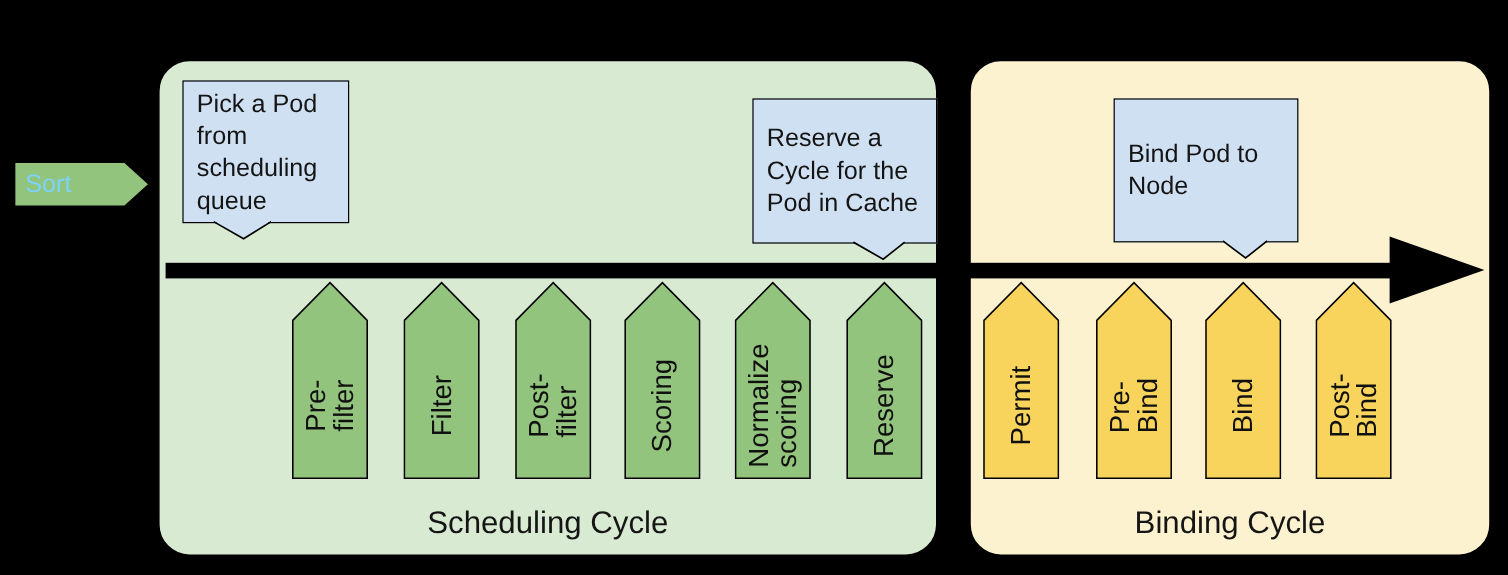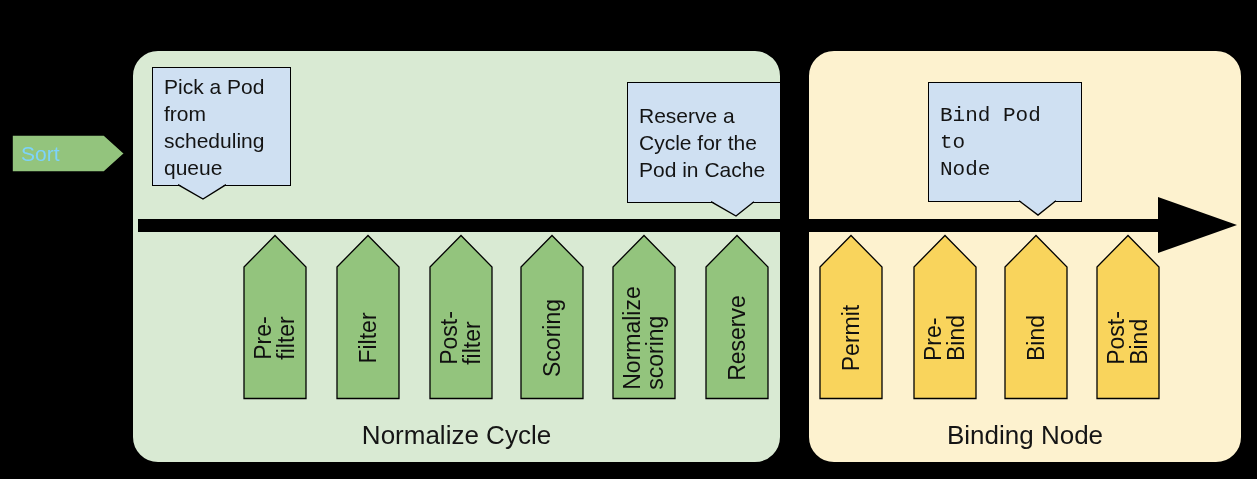--- a/index.html
+++ b/index.html
@@ -90,21 +90,21 @@
   <div class="callout" style="left:627px;top:82px;width:154px;height:121px;">
     <div class="callout-text">Reserve a
 Cycle for the
 Pod in Cache</div>
     <svg class="callout-tail" style="left:83px;" width="43" height="16" viewBox="0 0 43 16">
       <polygon class="tail-fill" points="0,0 43,0 25,15"></polygon>
       <path class="tail-stroke" d="M0,0.7 L25,15 L43,0.7"></path>
     </svg>
   </div>
 
-  <div class="callout" style="left:928px;top:82px;width:154px;height:120px;font-family:Liberation Mono, monospace;">
+  <div class="callout" style="left:928px;top:82px;width:154px;height:120px;">
     <div class="callout-text">Bind Pod to
 Node</div>
     <svg class="callout-tail" style="left:90px;" width="37" height="16" viewBox="0 0 37 16">
       <polygon class="tail-fill" points="0,0 37,0 19,15"></polygon>
       <path class="tail-stroke" d="M0,0.7 L19,15 L37,0.7"></path>
     </svg>
   </div>
 
   <div class="plugin-arrow green" style="left:243px;">
     <svg width="64" height="166" viewBox="0 0 64 166">
@@ -165,16 +165,16 @@
   <div class="plugin-arrow yellow" style="left:1096px;">
     <svg width="64" height="166" viewBox="0 0 64 166">
         <polygon points="1,33 32,1.5 63,33 63,164.5 1,164.5"></polygon>
       </svg>
     <span class="plugin-label">Post-Bind</span>
   </div>
 
   <div class="timeline-shaft"></div>
   <div class="timeline-head"></div>
 
-  <div class="cycle-title green">Normalize Cycle</div>
-  <div class="cycle-title yellow">Binding Node</div>
+  <div class="cycle-title green">Scheduling Cycle</div>
+  <div class="cycle-title yellow">Binding Cycle</div>
 
 </div>
 
 </body></html>

